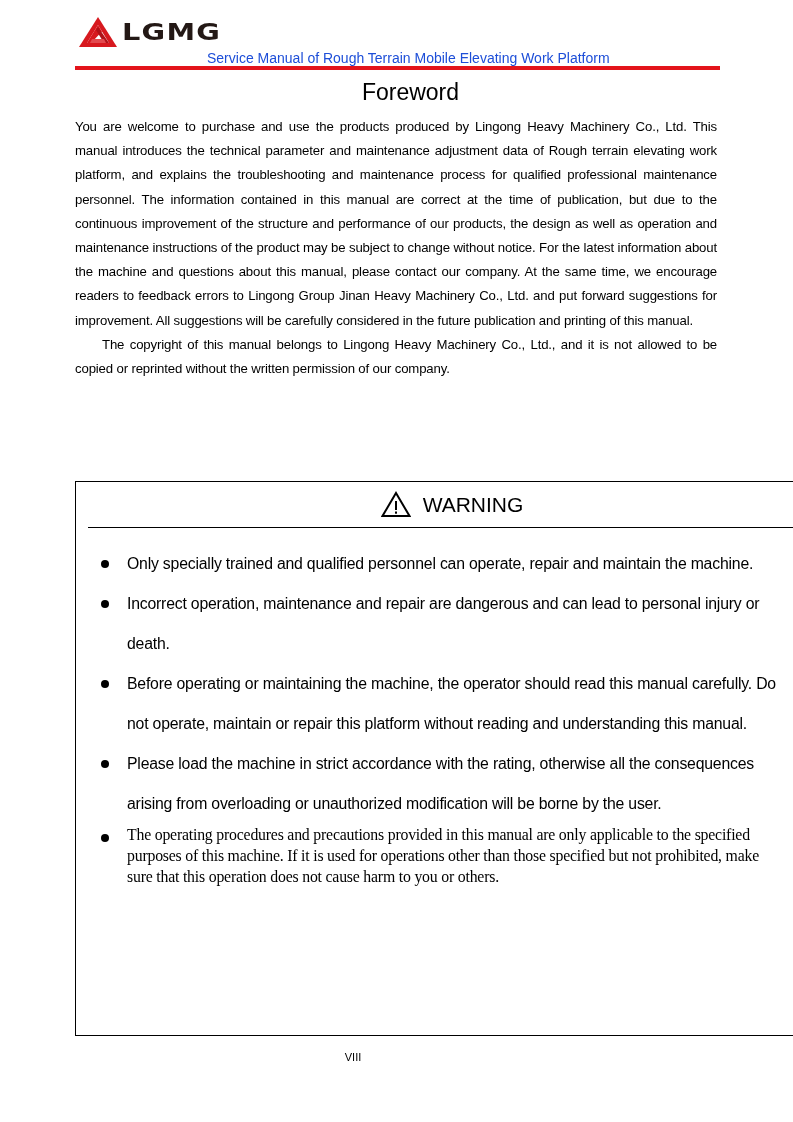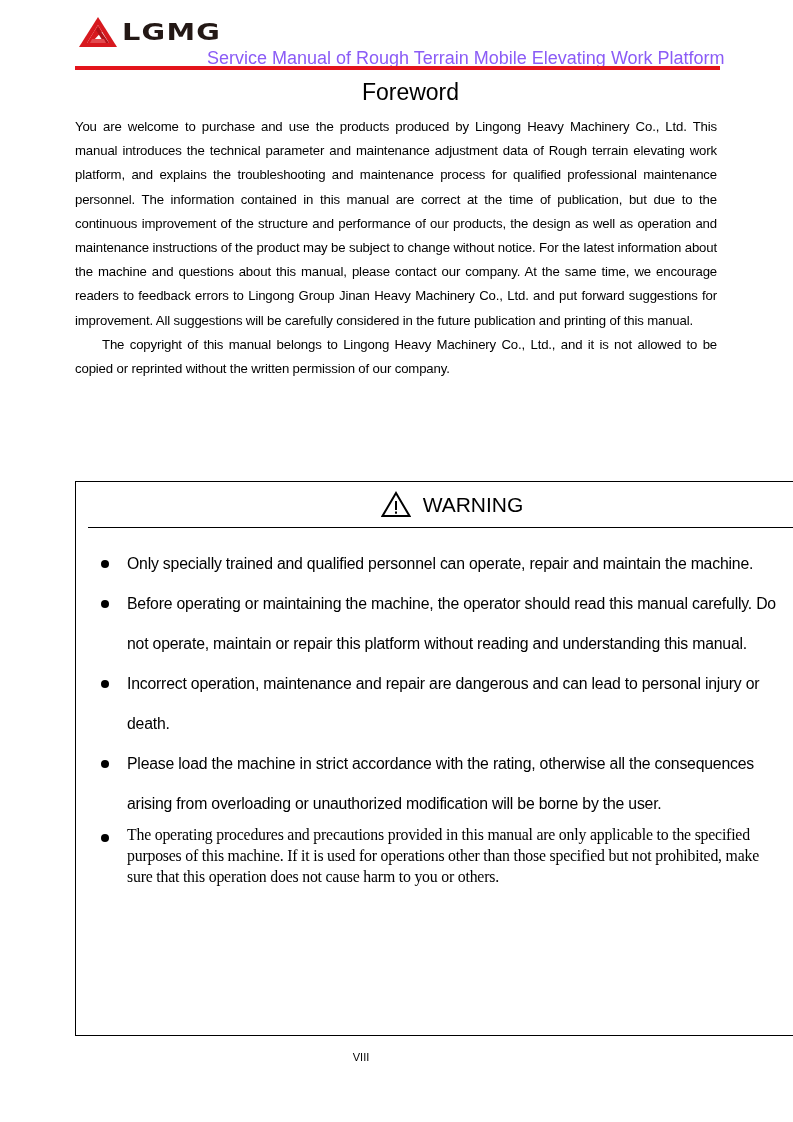--- a/index.html
+++ b/index.html
@@ -39,23 +39,23 @@
       letter-spacing: 1px;
       color: #231815;
       line-height: 32px;
       transform: scaleX(1.25);
       transform-origin: left center;
     }
     .subtitle {
       position: absolute;
       left: 132px;
       top: 35px;
-      font-size: 18px;
+      font-size: 14px;
       line-height: 14px;
-      color: #8b5cf6;
+      color: #1d4ed8;
       white-space: nowrap;
     }
     .red-rule {
       position: absolute;
       left: 0;
       top: 50px;
       width: 645px;
       height: 4px;
       background: #e3141b;
     }
@@ -122,21 +122,21 @@
       width: 8px;
       height: 8px;
       border-radius: 50%;
       background: #000;
     }
     .warning-list li.wide .bullet { top: 16px; }
     .warning-list li.tight .bullet { top: 10px; }
 
     .page-num {
       position: absolute;
-      left: 8px;
+      left: 0;
       width: 706px;
       top: 1051px;
       text-align: center;
       font-size: 11px;
       transform: translateX(0px);
     }
   </style>
 </head>
 <body>
 
@@ -171,25 +171,25 @@
     </svg>
     <span>WARNING</span>
   </div>
   <ul class="warning-list">
     <li class="wide">
       <span class="bullet"></span>
       <span>Only specially trained and qualified personnel can operate, repair and maintain the machine.</span>
     </li>
     <li class="wide">
       <span class="bullet"></span>
+      <span>Incorrect operation, maintenance and repair are dangerous and can lead to personal injury or death.</span>
+    </li>
+    <li class="wide">
+      <span class="bullet"></span>
       <span>Before operating or maintaining the machine, the operator should read this manual carefully. Do not operate, maintain or repair this platform without reading and understanding this manual.</span>
-    </li>
-    <li class="wide">
-      <span class="bullet"></span>
-      <span>Incorrect operation, maintenance and repair are dangerous and can lead to personal injury or death.</span>
     </li>
     <li class="wide">
       <span class="bullet"></span>
       <span>Please load the machine in strict accordance with the rating, otherwise all the consequences arising from overloading or unauthorized modification will be borne by the user.</span>
     </li>
     <li class="tight">
       <span class="bullet"></span>
       <span>The operating procedures and precautions provided in this manual are only applicable to the specified purposes of this machine. If it is used for operations other than those specified but not prohibited, make sure that this operation does not cause harm to you or others.</span>
     </li>
   </ul>

